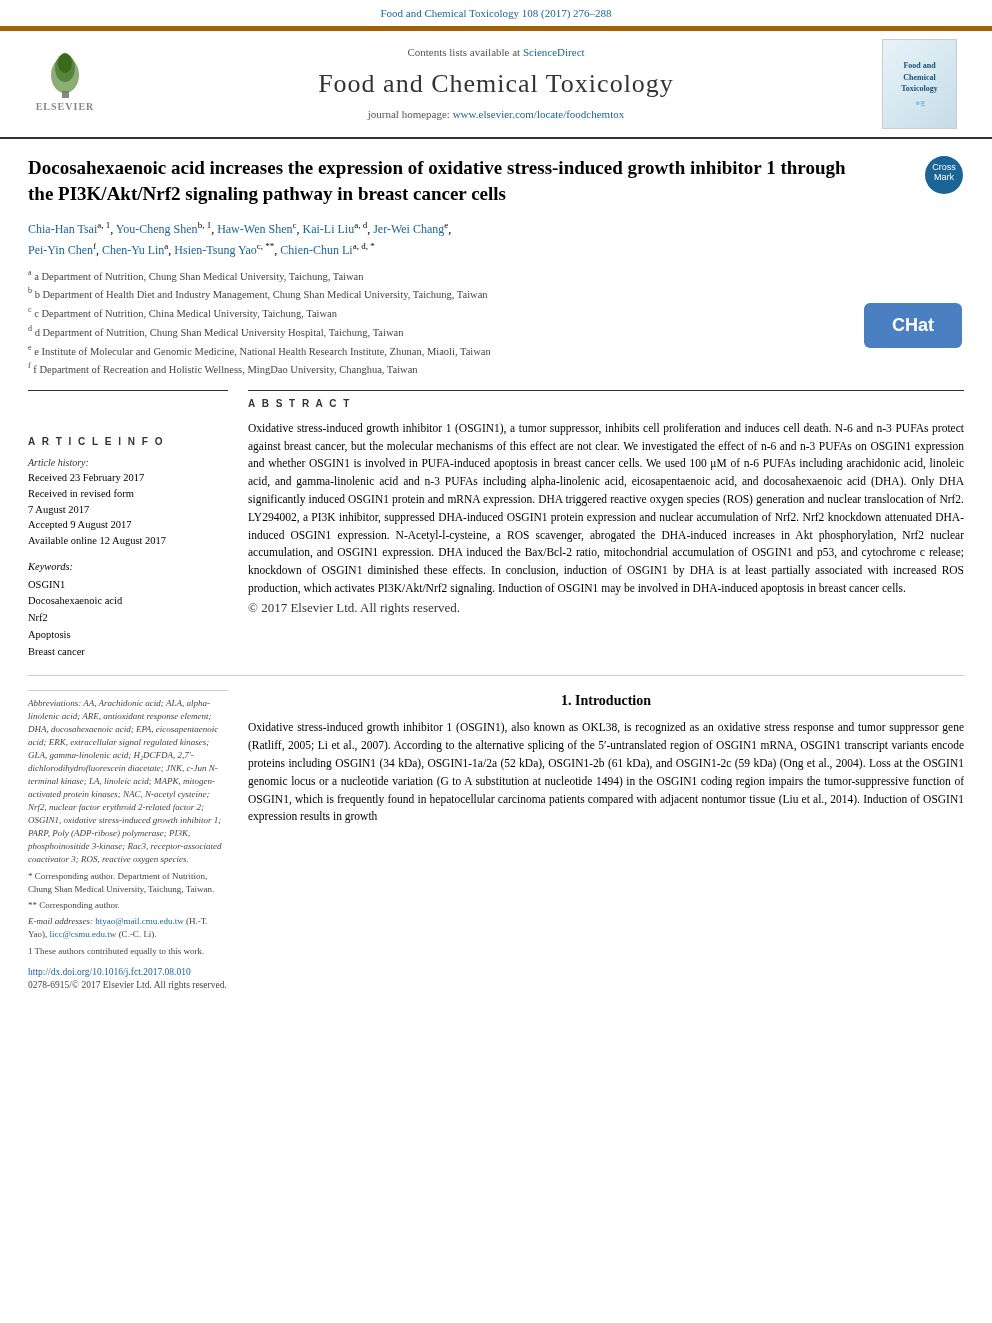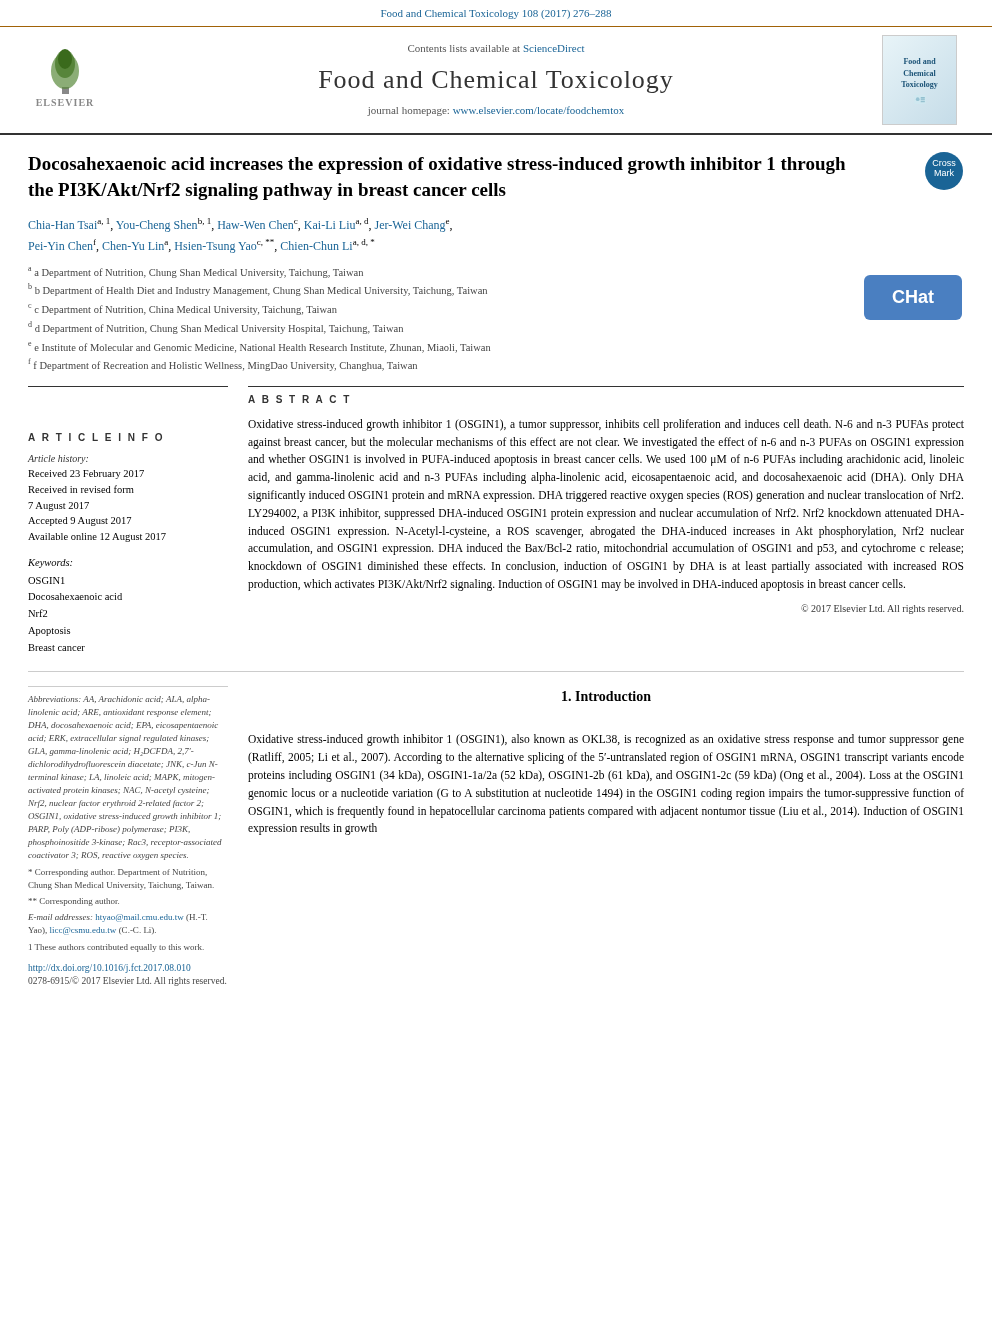--- a/index.html
+++ b/index.html
@@ -13,21 +13,21 @@
       line-height: 1.45;
     }
     a { color: #1a6496; text-decoration: none; }
 
     
     .top-banner {
       text-align: center;
       padding: 6px 0 4px;
       font-size: 11px;
       color: #1a6496;
-      border-bottom: 1px solid #a16207;
+      border-bottom: 5px solid #a16207;
     }
 
     
     .header-area {
       display: flex;
       align-items: center;
       padding: 8px 20px;
       border-bottom: 2px solid #333;
     }
     .header-left {
@@ -207,42 +207,42 @@
       margin-bottom: 8px;
       text-transform: uppercase;
     }
     .abstract-text {
       font-size: 11.5px;
       text-align: justify;
       line-height: 1.55;
       color: #000;
     }
     .copyright-line {
-      font-size: 10px;
-      text-align: right;
-      margin-top: 8px;
+      font-size: 13px;
+      text-align: left;
+      margin-top: 1px;
       color: #333;
     }
 
     
     .section-divider {
       border: none;
       border-top: 1px solid #ccc;
       margin: 14px 0;
     }
 
     
     .intro-section {
       margin-top: 14px;
     }
     .intro-section .section-heading {
       font-size: 14px;
       font-weight: bold;
       text-align: center;
-      margin-bottom: 24px;
+      margin-bottom: 8px;
       font-family: Georgia, serif;
     }
     .intro-two-col {
       display: flex;
       gap: 20px;
     }
     .intro-left {
       width: 200px;
       flex-shrink: 0;
       font-size: 9px;
@@ -266,21 +266,21 @@
     .intro-right {
       flex: 1;
       font-size: 11.5px;
       text-align: justify;
       line-height: 1.55;
     }
 
     
     .chat-btn-container {
       position: absolute;
-      top: 275px;
+      top: 303px;
       right: 30px;
     }
     .chat-btn {
       background: #4a7fc1;
       color: white;
       border: none;
       border-radius: 6px;
       padding: 12px 28px;
       font-size: 18px;
       font-weight: bold;
@@ -348,21 +348,21 @@
           <circle cx="20" cy="20" r="19" fill="#1a6496"></circle>
           <text x="20" y="15" text-anchor="middle" fill="white" font-size="9" font-family="Arial">Cross</text>
           <text x="20" y="25" text-anchor="middle" fill="white" font-size="9" font-family="Arial">Mark</text>
         </svg>
       </div>
     </div>
 
     <div class="authors-line">
       <span class="author-name">Chia-Han Tsai</span><sup>a, 1</sup>,
       <span class="author-name">You-Cheng Shen</span><sup>b, 1</sup>,
-      <span class="author-name">Haw-Wen Chen</span><sup>c</sup>,
+      <span class="author-name">Haw-Wen Shen</span><sup>c</sup>,
       <span class="author-name">Kai-Li Liu</span><sup>a, d</sup>,
       <span class="author-name">Jer-Wei Chang</span><sup>e</sup>,<br>
       <span class="author-name">Pei-Yin Chen</span><sup>f</sup>,
       <span class="author-name">Chen-Yu Lin</span><sup>a</sup>,
       <span class="author-name">Hsien-Tsung Yao</span><sup>c, **</sup>,
       <span class="author-name">Chien-Chun Li</span><sup>a, d, *</sup>
     </div>
 
     <div class="affiliations">
       <div class="aff-item"><sup>a</sup> <span>a Department of Nutrition, Chung Shan Medical University, Taichung, Taiwan</span></div>

